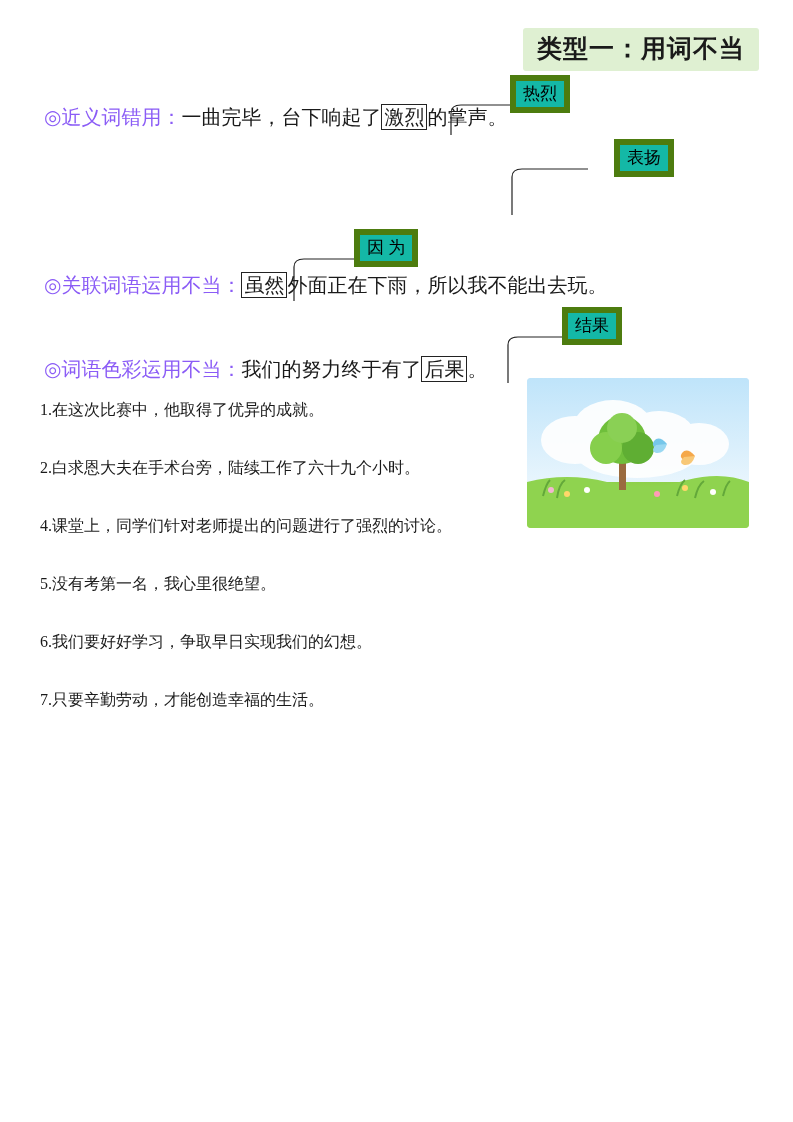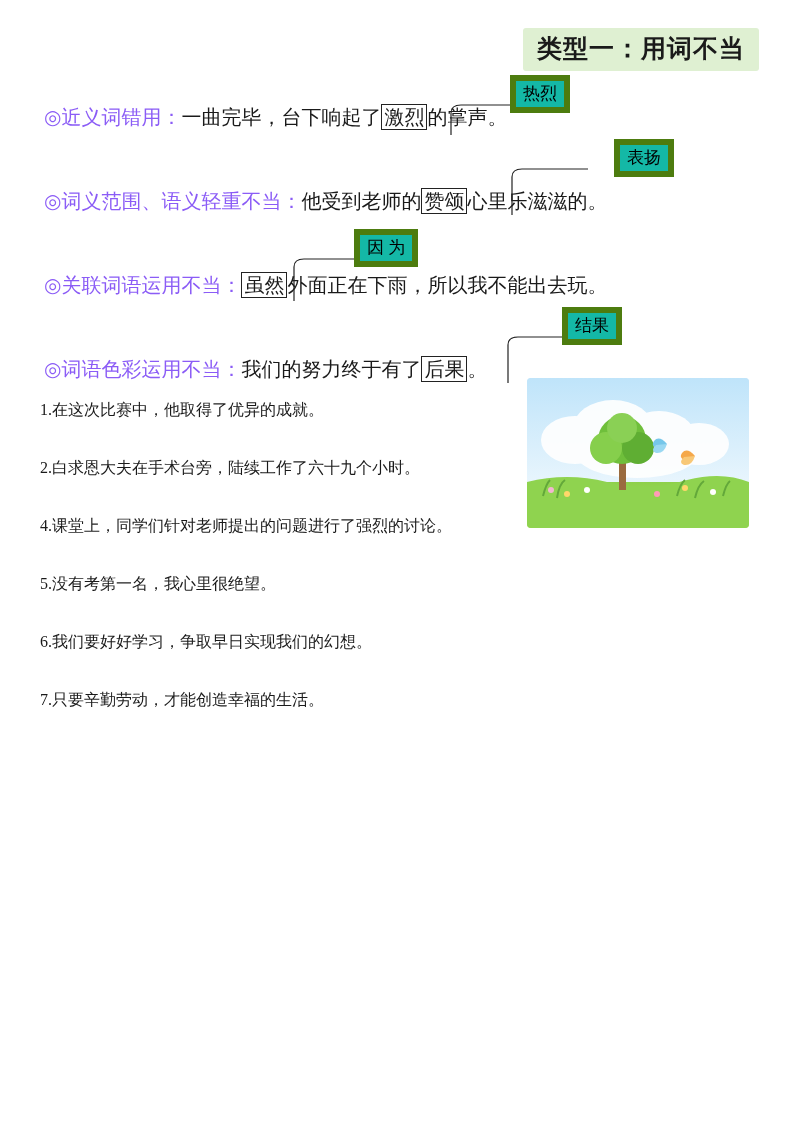--- a/index.html
+++ b/index.html
@@ -122,23 +122,20 @@
       <span class="rule-label">◎近义词错用：</span><span>一曲完毕，台下响起了</span><span class="boxed">激烈</span><span>的掌声。</span>
     </div>
   </div>
 
   <div class="rule-block" style="height:84px;">
     <div class="correct" style="left:527px; top:2px;margin-left:43px;">表扬</div>
     <div class="leader" style="left:466px; top:18px;">
       <svg width="90" height="60" viewBox="0 0 90 60">
         <path d="M2 60 L2 22 Q2 14 12 14 L78 14" fill="none" stroke="#222" stroke-width="1.2"></path>
       </svg>
-    </div>
-    <div class="rule-line">
-      <span class="rule-label">◎词义范围、语义轻重不当：</span><span>他受到老师的</span><span class="boxed">赞颂</span><span>心里乐滋滋的。</span>
     </div>
   </div>
 
   <div class="rule-block" style="height:84px;">
     <div class="correct" style="left:310px; top:8px;">因 为</div>
     <div class="leader" style="left:248px; top:24px;">
       <svg width="90" height="56" viewBox="0 0 90 56">
         <path d="M2 56 L2 22 Q2 14 12 14 L74 14" fill="none" stroke="#222" stroke-width="1.2"></path>
       </svg>
     </div>

